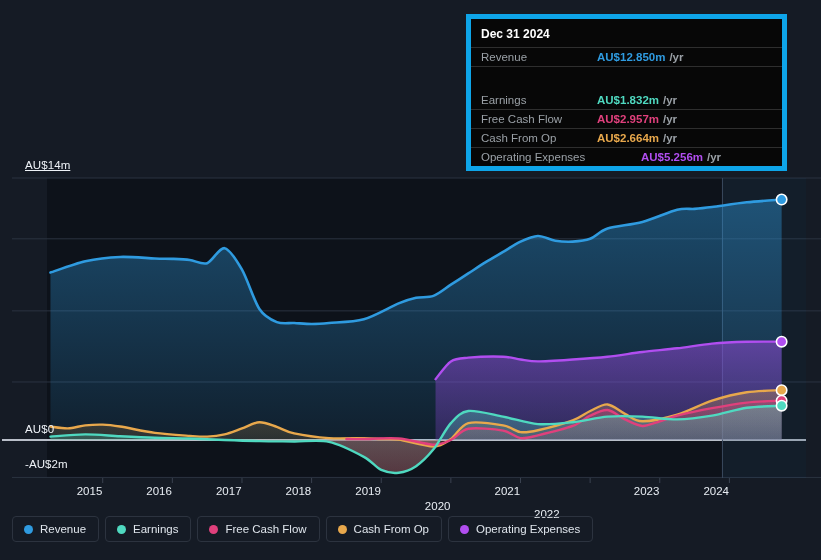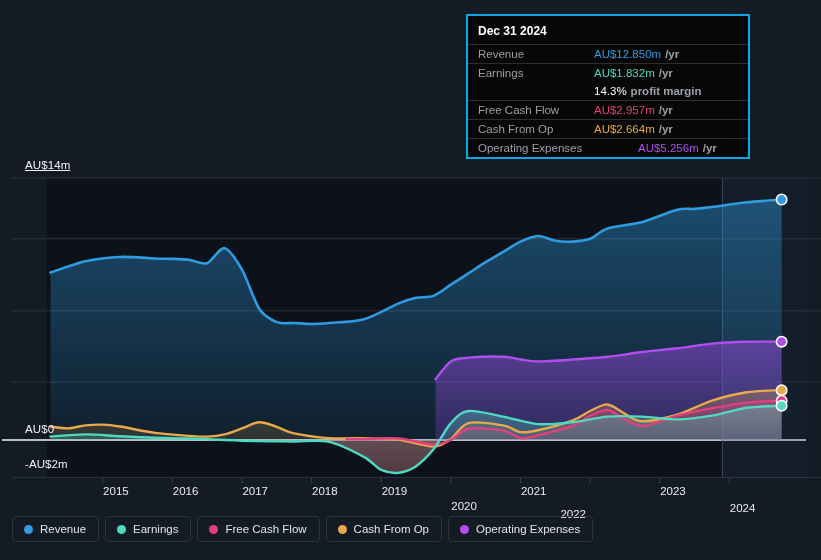--- a/index.html
+++ b/index.html
@@ -22,31 +22,31 @@
     color:#eef2f7;
     font-size:11.5px;
     letter-spacing:.1px;
     white-space:nowrap;
     pointer-events:none;
   }
   .xlab{
     position:absolute;
     color:#e8edf3;
     font-size:11.5px;
-    text-align:right;
+    text-align:left;
     white-space:nowrap;
   }
 
   
   #tooltip{
     position:absolute;
     left:466px;top:14px;
-    width:284px;
+    width:321px;
     background:#070707;
-    border:2px solid #0ea5e9;
+    border:5px solid #0ea5e9;
     box-sizing:border-box;
     padding:0;
     z-index:40;
   }
   #tooltip .tt-date{
     color:#ffffff;
     font-size:12px;
     font-weight:bold;
     padding:8px 10px 6px 10px;
   }
@@ -61,21 +61,21 @@
   .tt-row.noline{border-top:none;}
   .tt-label{
     color:#9aa0a6;
     font-size:11.5px;
     width:116px;
     flex:0 0 116px;
     white-space:nowrap;
   }
   .tt-val{
     font-size:11.5px;
-    font-weight:normal;
+    font-weight:bold;
     white-space:nowrap;
   }
   .tt-unit{
     color:#9aa0a6;
     font-size:11.5px;
     font-weight:bold;
     margin-left:4px;
     white-space:nowrap;
   }
 
@@ -200,40 +200,35 @@
   <div id="xaxis-labels">
       <div class="xlab" style="left: 76.7064px; top: 485px; width: 52px;">2015</div>
       <div class="xlab" style="left: 146.339px; top: 485px; width: 52px;">2016</div>
       <div class="xlab" style="left: 215.972px; top: 485px; width: 52px;">2017</div>
       <div class="xlab" style="left: 285.606px; top: 485px; width: 52px;">2018</div>
       <div class="xlab" style="left: 355.239px; top: 485px; width: 52px;">2019</div>
       <div class="xlab" style="left: 424.872px; top: 500px; width: 52px;">2020</div>
       <div class="xlab" style="left: 494.505px; top: 485px; width: 52px;">2021</div>
       <div class="xlab" style="left: 534px; top: 485px; width: 52px; margin-top: 23px;">2022</div>
       <div class="xlab" style="left: 633.771px; top: 485px; width: 52px;">2023</div>
-      <div class="xlab" style="left: 703.404px; top: 485px; width: 52px; margin-top: 17px;">2024</div>
+      <div class="xlab" style="left: 703.404px; top: 485px; width: 52px;">2024</div>
     </div>
 
   <div id="tooltip">
     <div class="tt-date">Dec 31 2024</div>
     <div id="tt-rows">
         <div class="tt-row">
           <div class="tt-label">Revenue</div>
           <div class="tt-val" style="color: rgb(47, 155, 224);">AU$12.850m</div>
           <div class="tt-unit">/yr</div>
         </div>
         <div class="tt-row">
           <div class="tt-label">Earnings</div>
-          <div class="tt-val" style="color: rgb(79, 217, 192);">AU$1.832m</div>
-          <div class="tt-unit">/yr</div>
-        </div>
-        <div class="tt-row noline">
-          <div class="tt-label"></div>
-          <div class="tt-val" style="color: rgb(255, 255, 255);">14.3%</div>
-          <div class="tt-unit">profit margin</div>
+          <div class="tt-val" style="color: rgb(79, 217, 192); margin-top: 24px;">AU$1.832m</div>
+          <div class="tt-unit">/yr</div>
         </div>
         <div class="tt-row">
           <div class="tt-label">Free Cash Flow</div>
           <div class="tt-val" style="color: rgb(224, 64, 124);">AU$2.957m</div>
           <div class="tt-unit">/yr</div>
         </div>
         <div class="tt-row">
           <div class="tt-label">Cash From Op</div>
           <div class="tt-val" style="color: rgb(232, 168, 76);">AU$2.664m</div>
           <div class="tt-unit">/yr</div>

